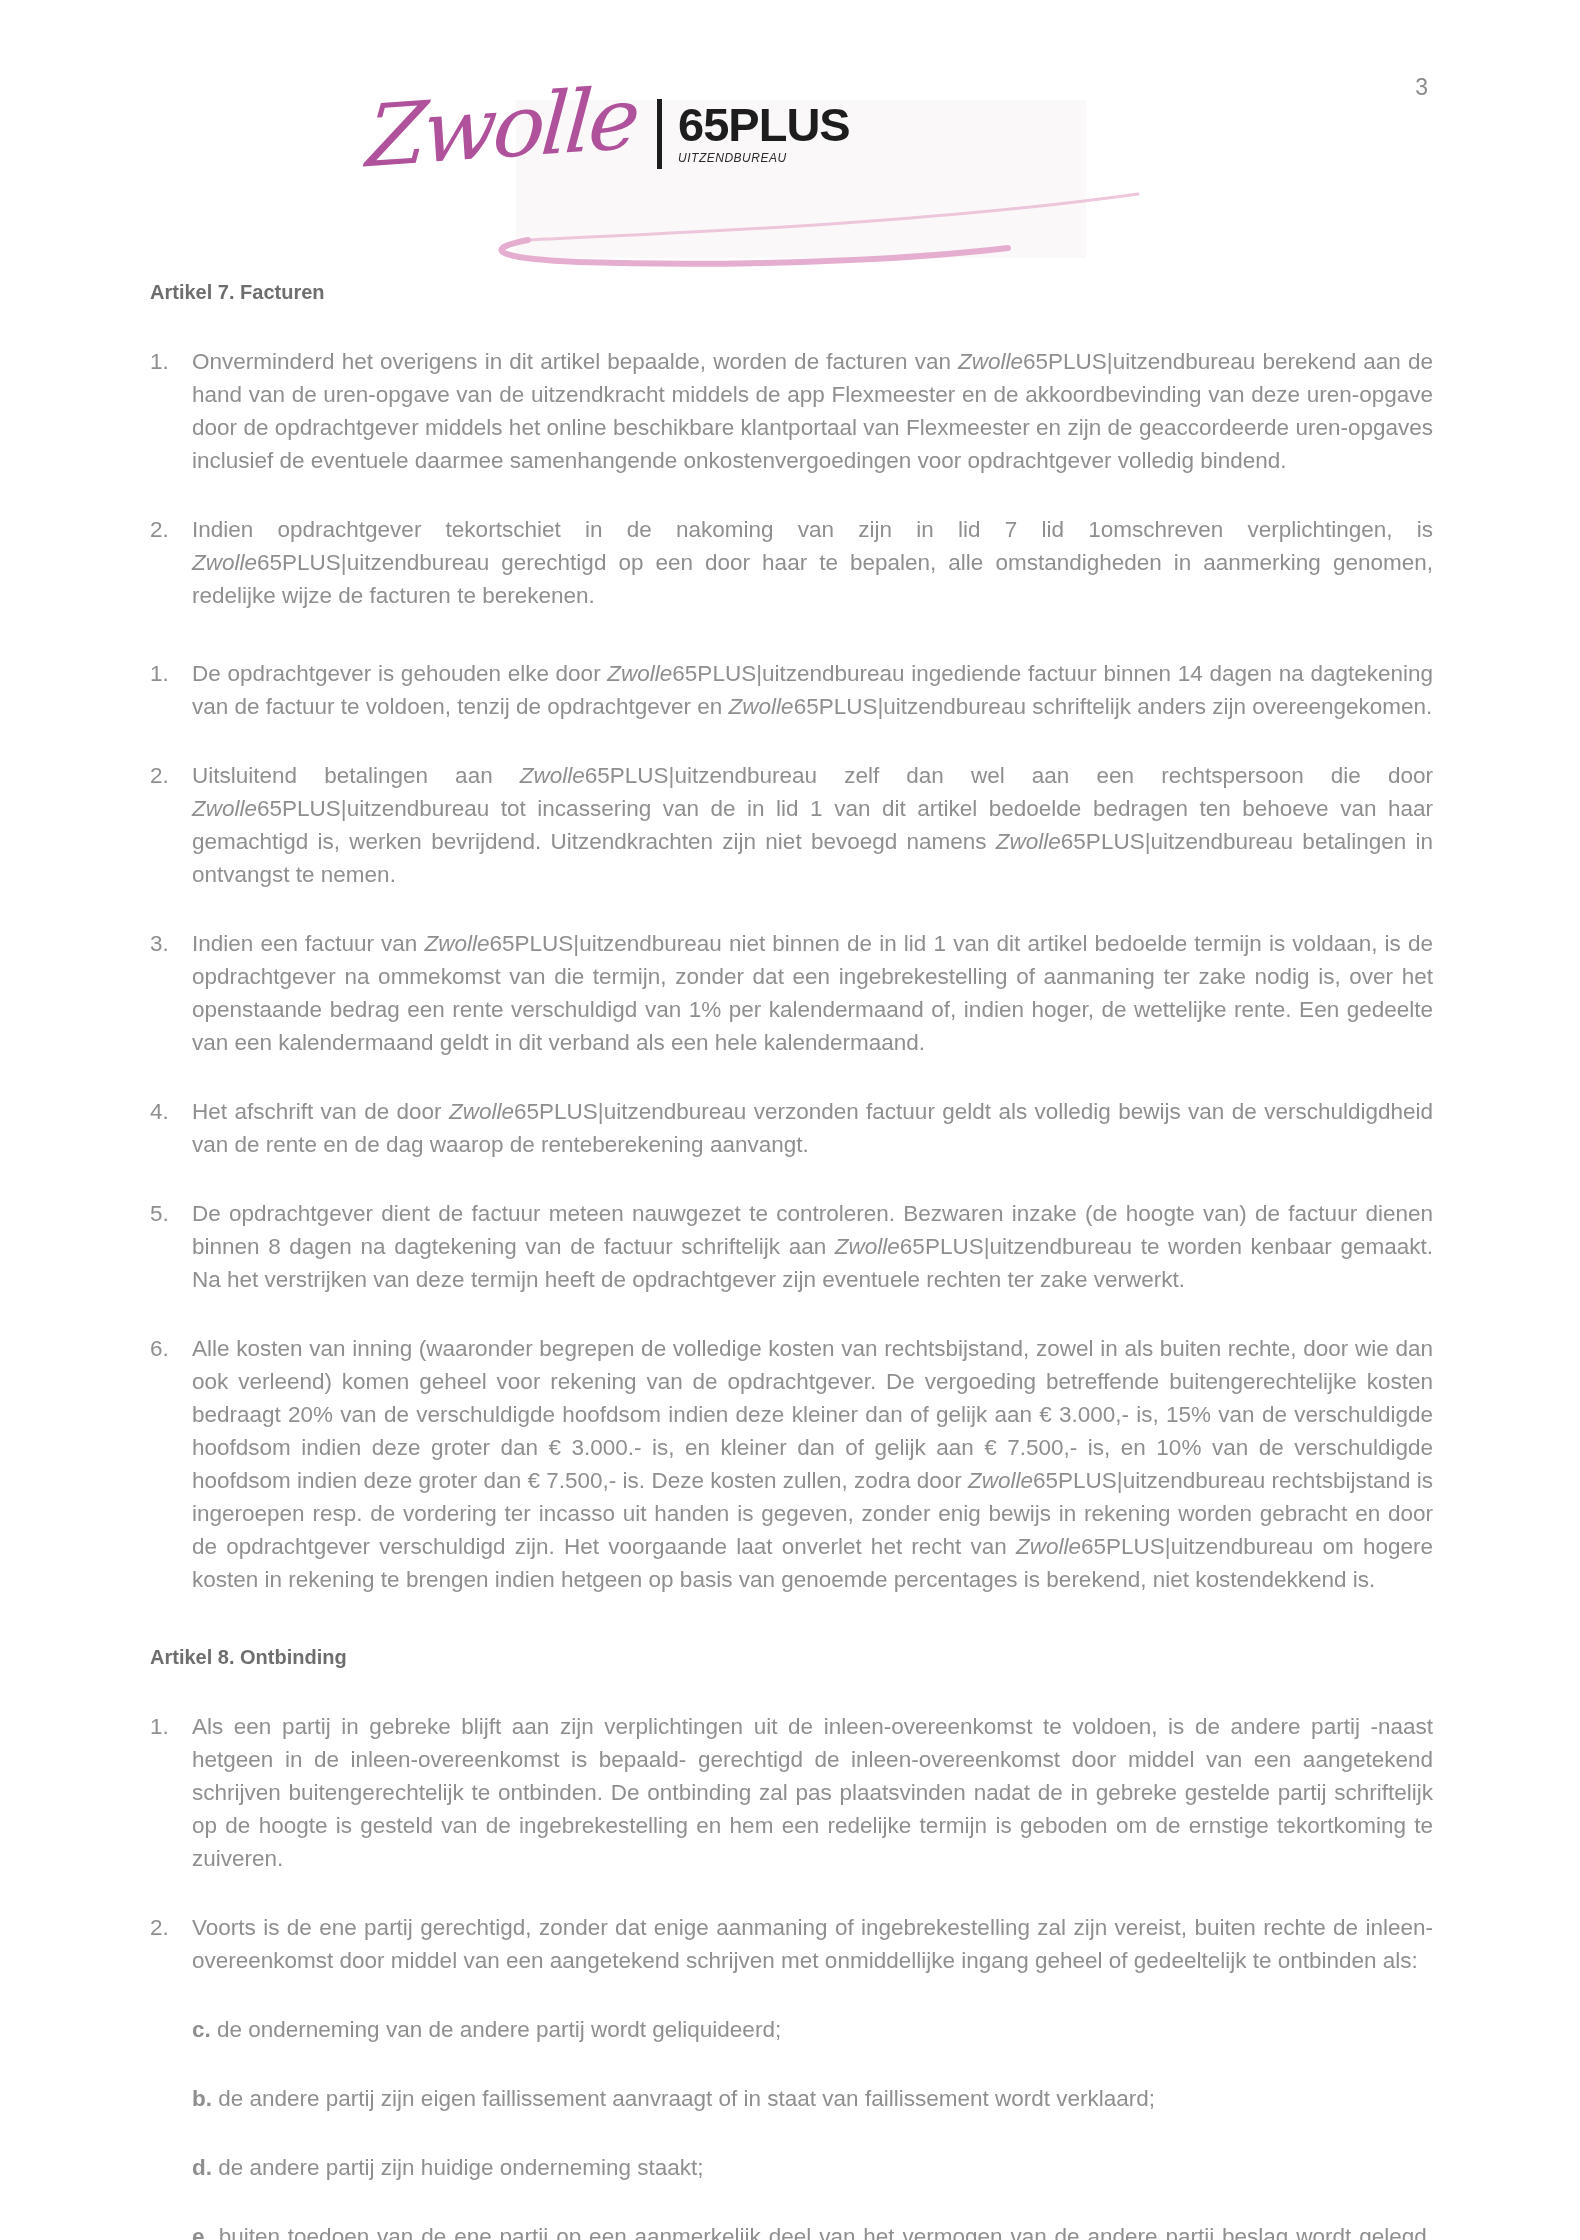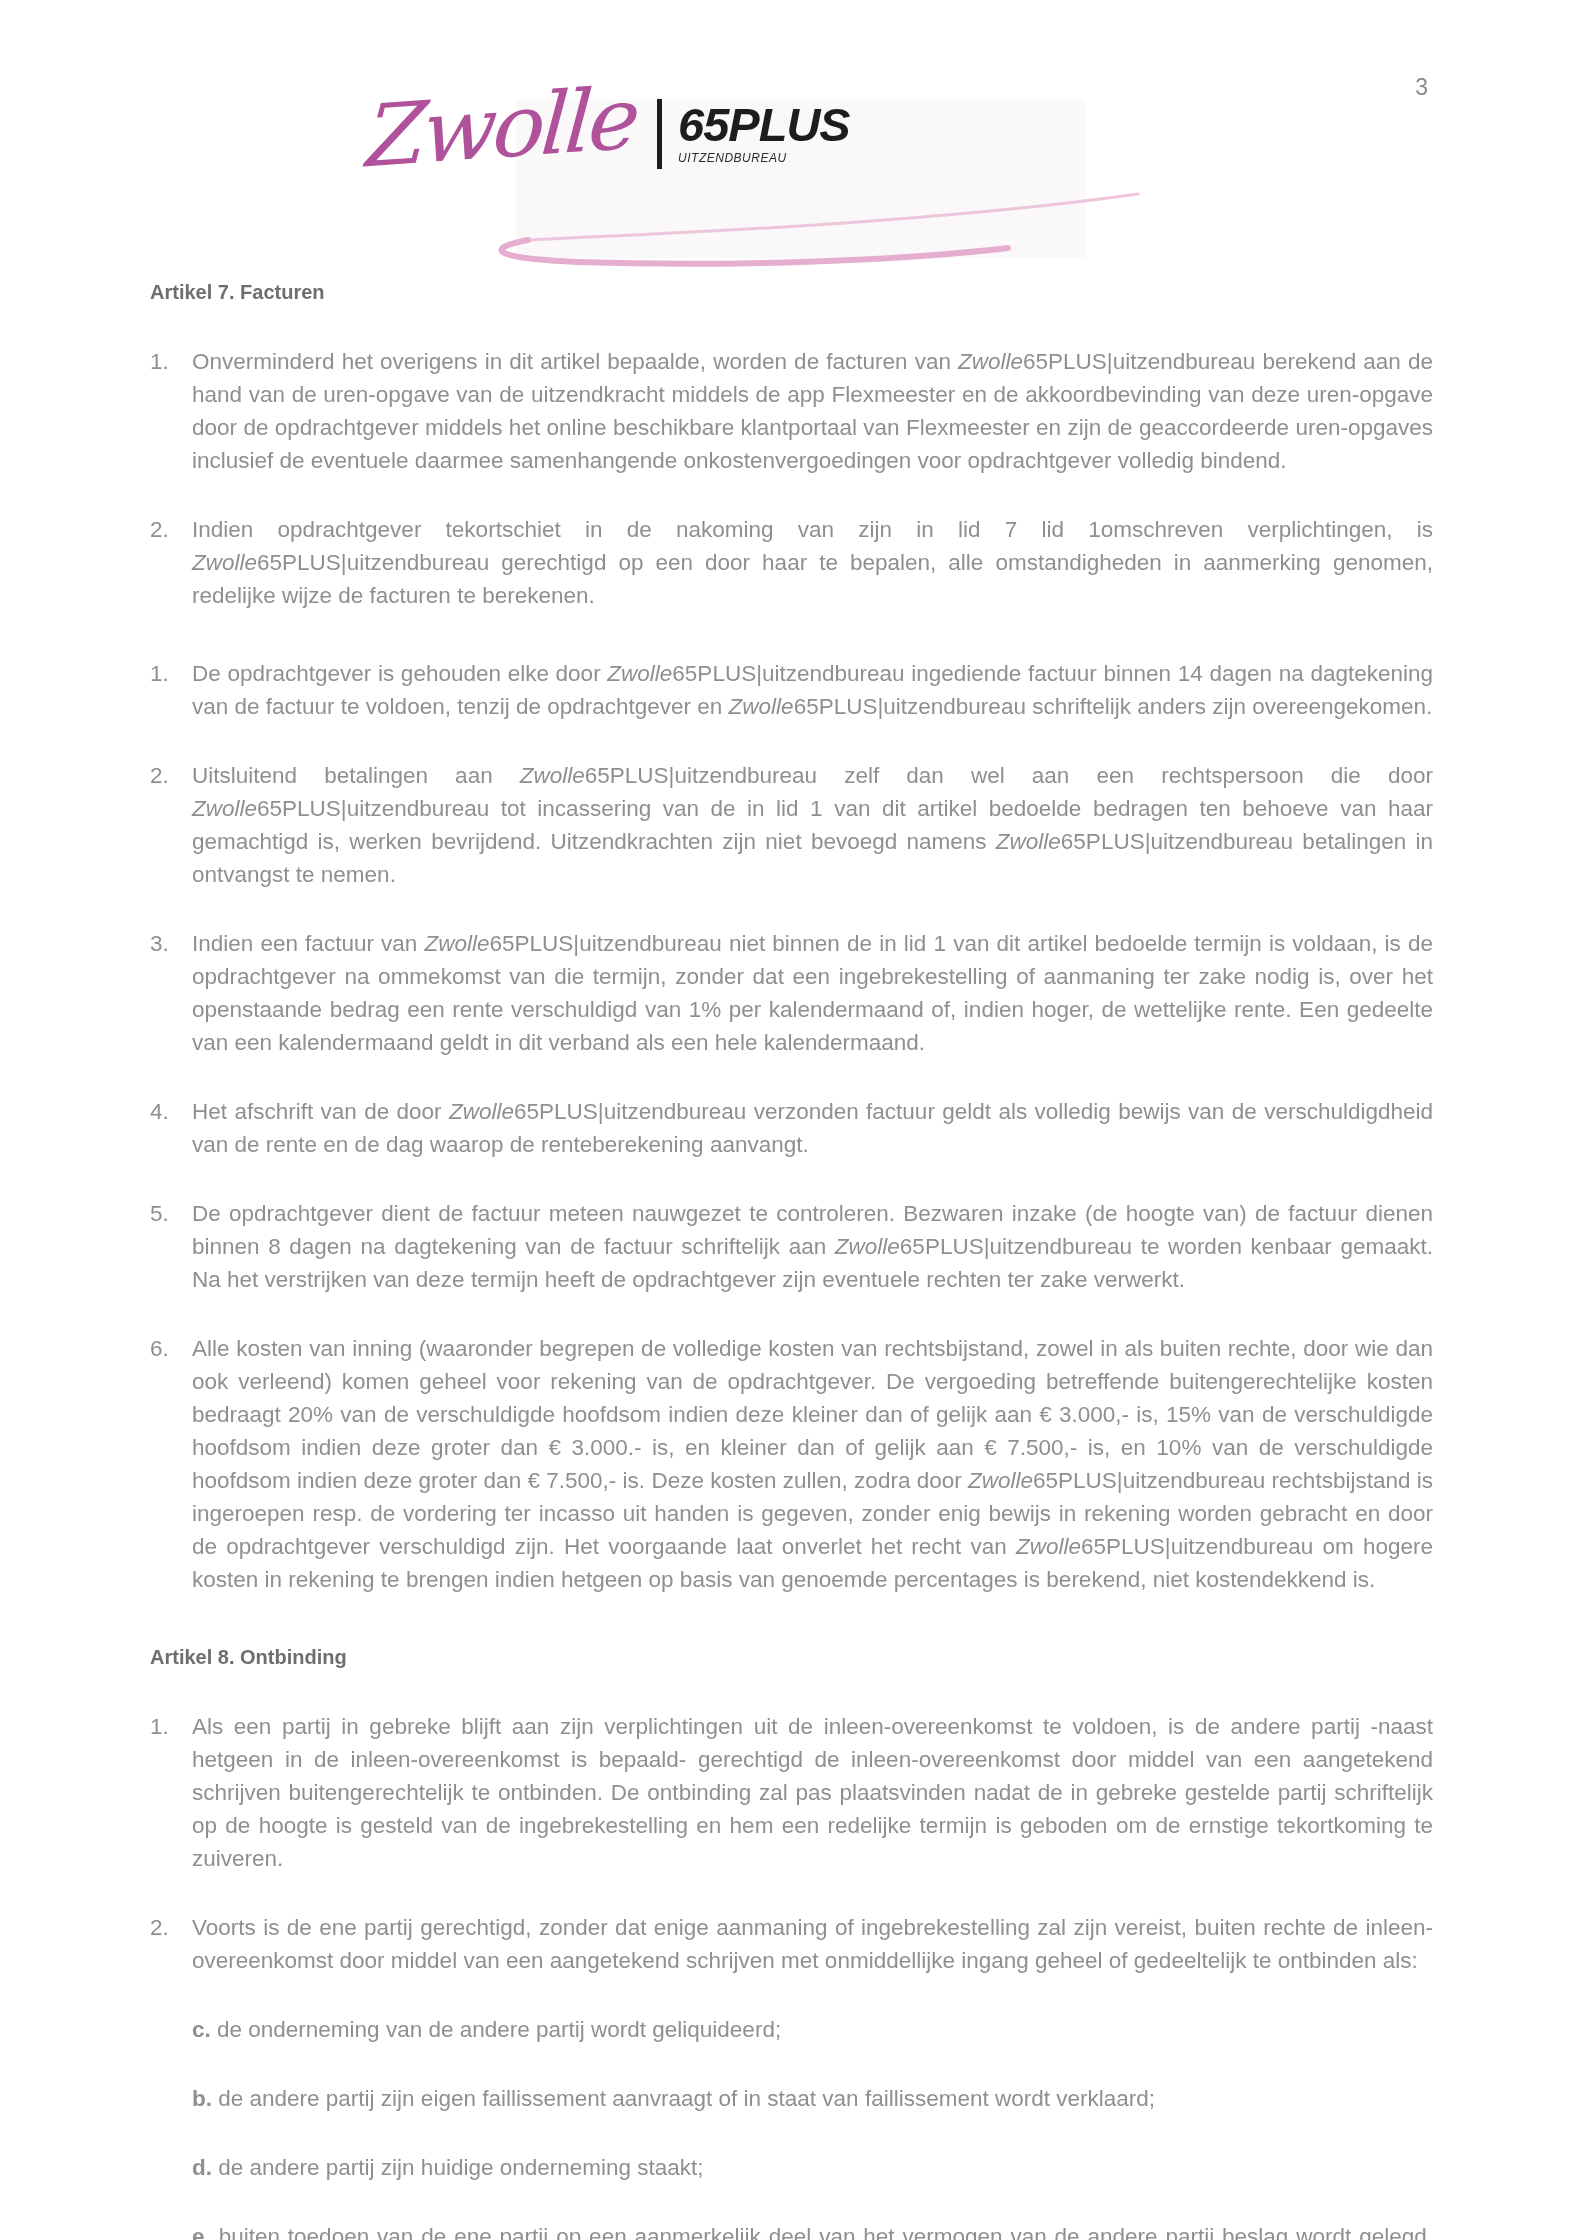--- a/index.html
+++ b/index.html
@@ -35,21 +35,21 @@
     letter-spacing:-4px;
     position:relative;z-index:2;
   }
   .logo-divider{
     width:5px;height:70px;background:#1d1d1d;
     margin:14px 16px 0 22px;flex:none;
   }
   .logo-right{display:flex;flex-direction:column;margin-top:14px;}
   .logo-brand{
     font-size:47px;font-weight:bold;color:#1d1d1d;
-    line-height:0.95;letter-spacing:-1px;font-style:italic;
+    line-height:0.95;letter-spacing:-1px;
   }
   .logo-subtitle{
     font-size:12px;font-style:italic;color:#2b2b2b;
     letter-spacing:0.5px;margin-top:3px;
   }
   .logo-swoosh{position:absolute;left:100px;top:98px;z-index:1;}
   
   .content{
     position:absolute;left:150px;top:276px;width:1283px;
     font-size:22.5px;line-height:33px;color:#8f8f8f;

